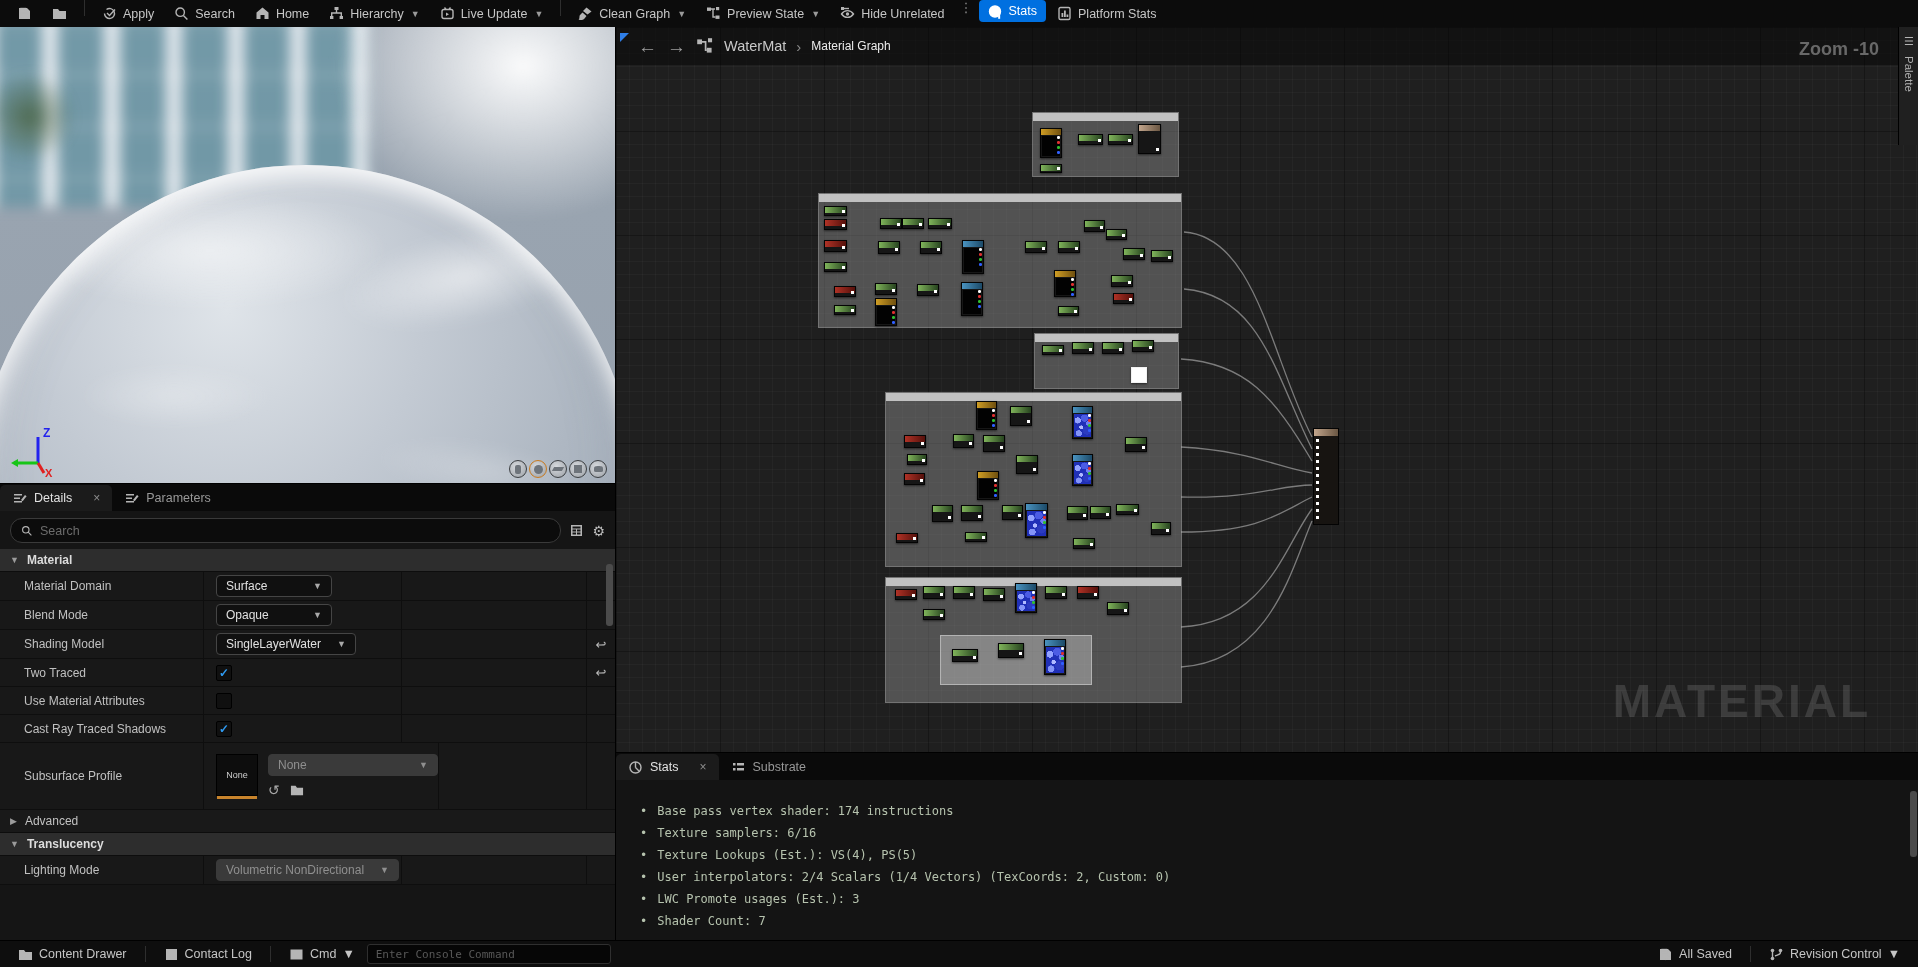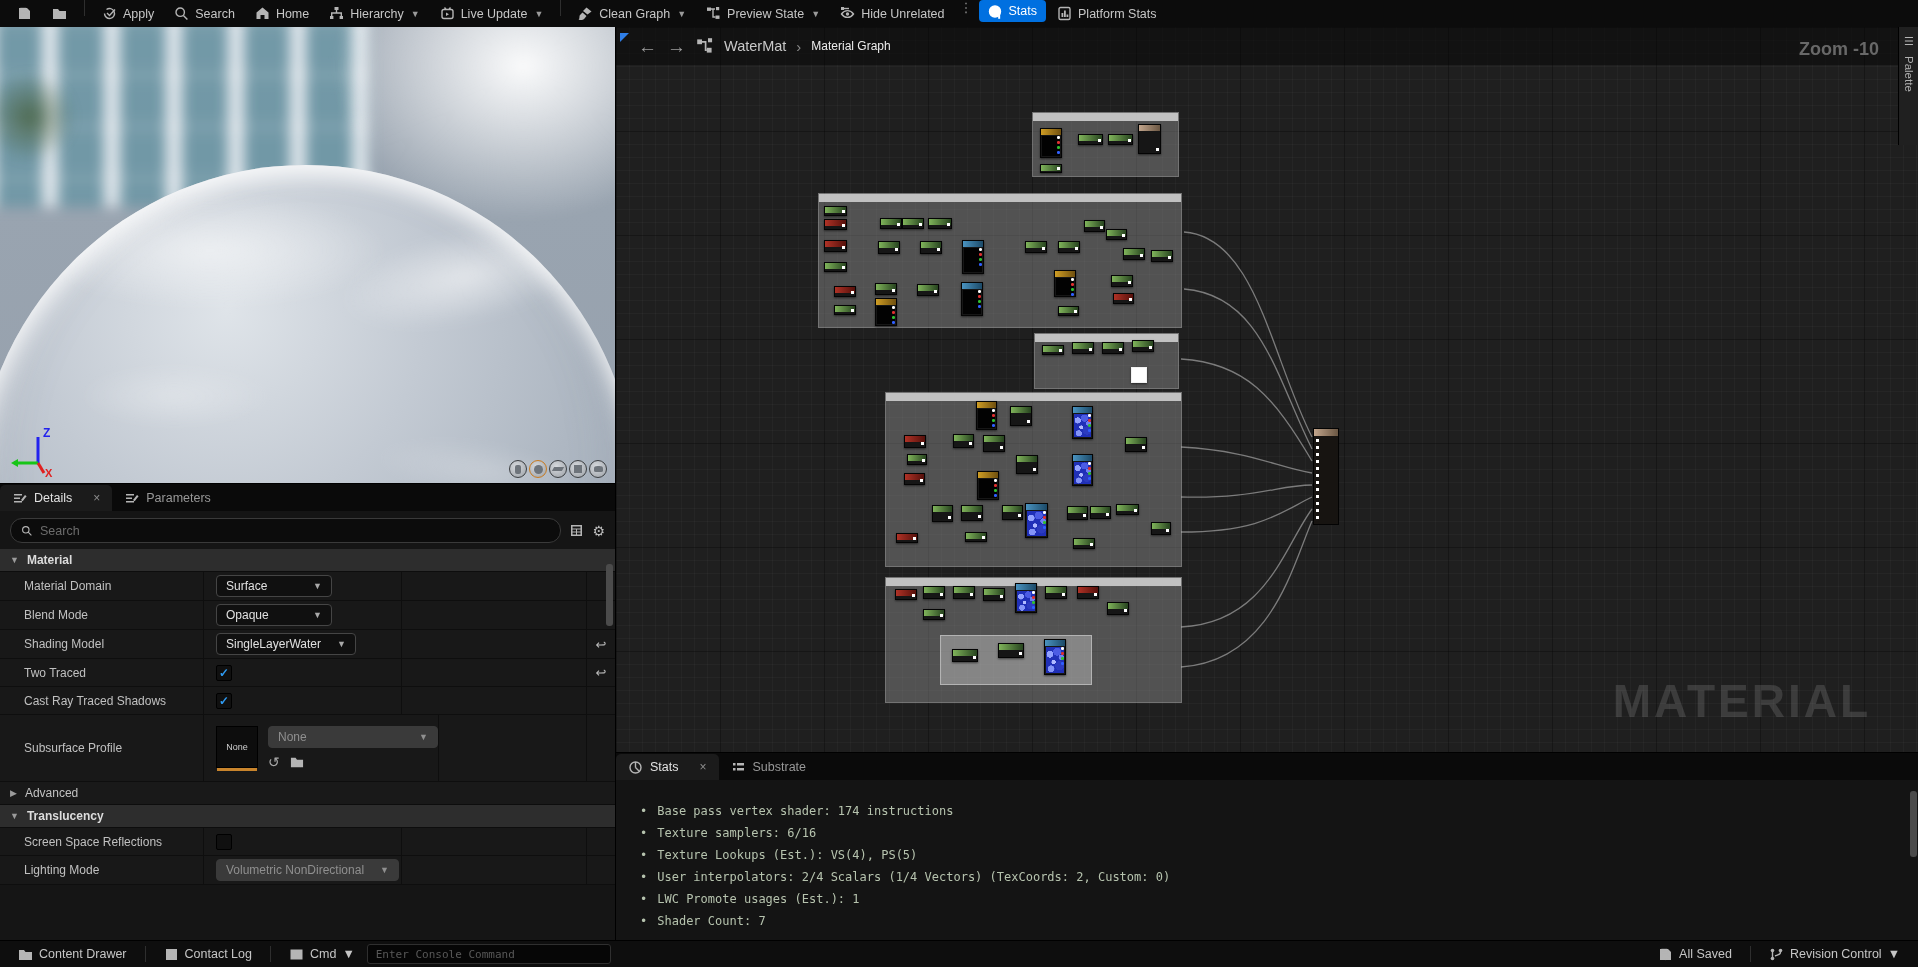--- a/index.html
+++ b/index.html
@@ -345,20 +345,28 @@
         </div>
         <div class="drow">
           <div class="lbl">Two Traced</div>
           <div class="vcell">
             <div class="cb">✓</div>
           </div>
           <div class="spacer"></div>
           <div class="rcell">↩</div>
         </div>
         <div class="drow">
+          <div class="lbl">Use Material Attributes</div>
+          <div class="vcell">
+            <div class="cb"></div>
+          </div>
+          <div class="spacer"></div>
+          <div class="rcell"></div>
+        </div>
+        <div class="drow">
           <div class="lbl">Cast Ray Traced Shadows</div>
           <div class="vcell">
             <div class="cb">✓</div>
           </div>
           <div class="spacer"></div>
           <div class="rcell"></div>
         </div>
         <div class="drow" style="min-height: 66px;">
           <div class="lbl">Subsurface Profile</div>
           <div class="vcell">
@@ -385,28 +393,20 @@
         </div>
         <div class="sect-hd lite">
           <span class="tri">▶</span>
           <span>Advanced</span>
         </div>
         <div class="sect-hd">
           <span class="tri">▼</span>
           <span>Translucency</span>
         </div>
         <div class="drow">
-          <div class="lbl">Screen Space Reflections</div>
-          <div class="vcell">
-            <div class="cb"></div>
-          </div>
-          <div class="spacer"></div>
-          <div class="rcell"></div>
-        </div>
-        <div class="drow">
           <div class="lbl">Lighting Mode</div>
           <div class="vcell">
             <div class="dd disabled">
               <span>Volumetric NonDirectional</span>
               <span class="chev">▼</span>
             </div>
           </div>
           <div class="spacer"></div>
           <div class="rcell"></div>
         </div>
@@ -839,21 +839,21 @@
         <div class="sline">
           <span class="b">•</span>
           <span>Texture Lookups (Est.): VS(4), PS(5)</span>
         </div>
         <div class="sline">
           <span class="b">•</span>
           <span>User interpolators: 2/4 Scalars (1/4 Vectors) (TexCoords: 2, Custom: 0)</span>
         </div>
         <div class="sline">
           <span class="b">•</span>
-          <span>LWC Promote usages (Est.): 1</span>
+          <span>LWC Promote usages (Est.): 3</span>
         </div>
         <div class="sline">
           <span class="b">•</span>
           <span>Shader Count: 7</span>
         </div>
       </div>
     <div class="vscroll" style="right:2px;top:38px;height:66px;"></div>
   </div>
 
   <div class="bottombar">

